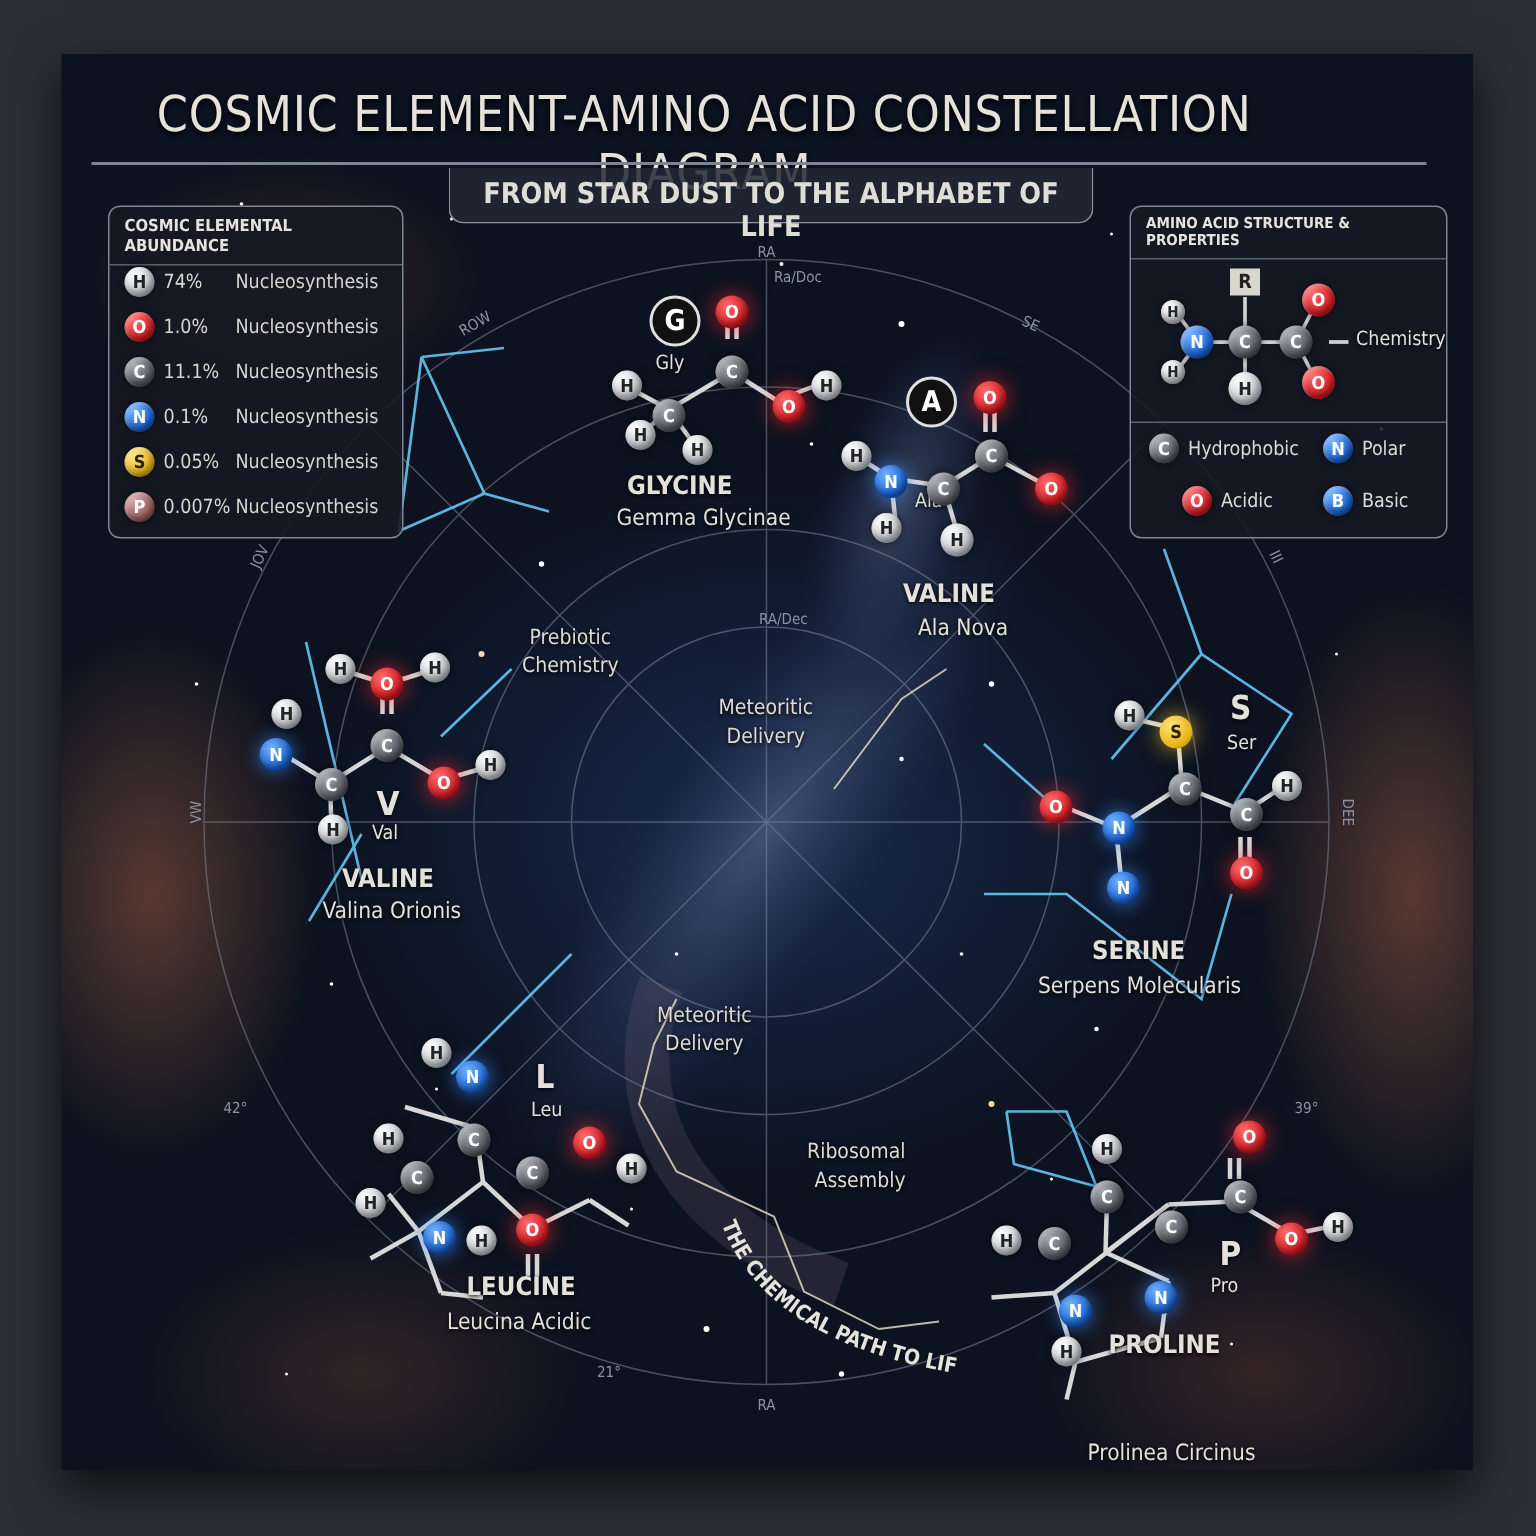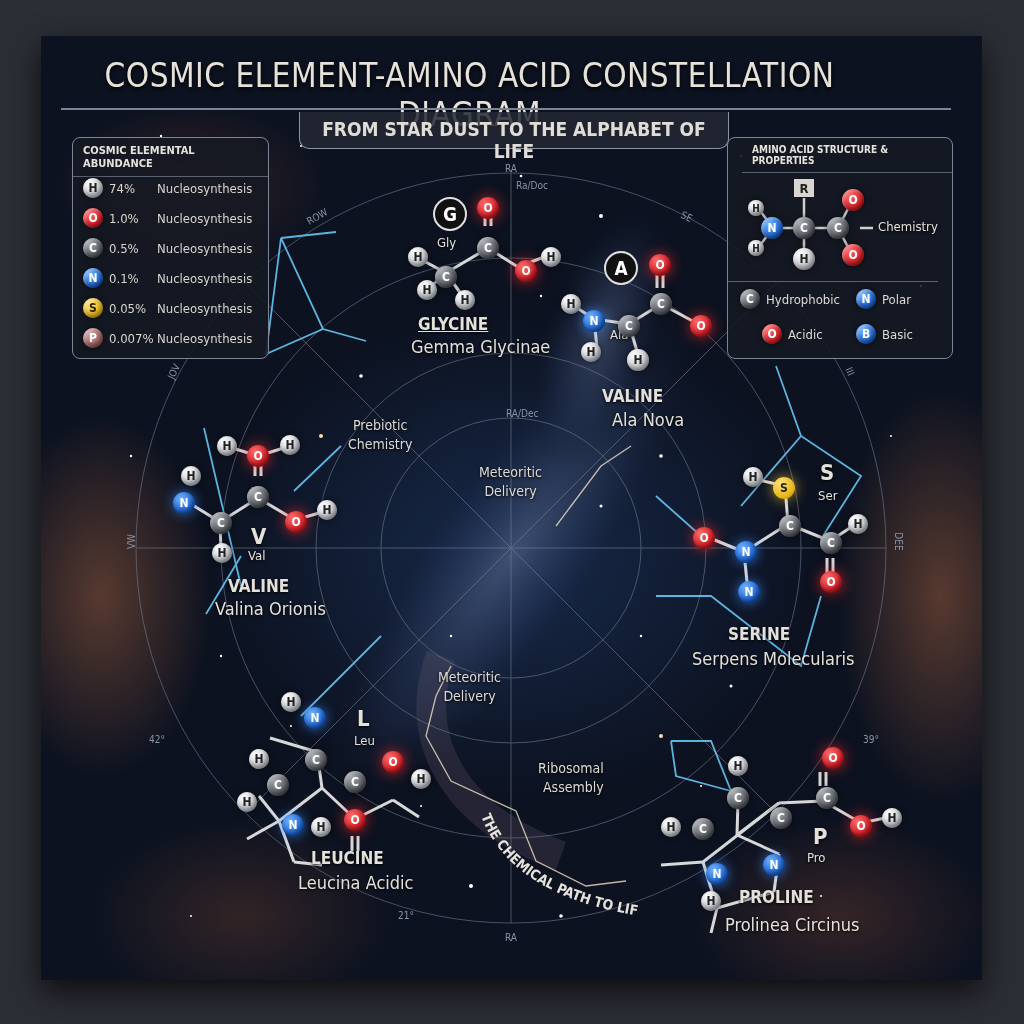--- a/index.html
+++ b/index.html
@@ -33,21 +33,21 @@
   .B{background:radial-gradient(circle at 35% 30%,#6fb2ff,#1b62d1 65%,#0b3782);}
   .sm{width:20px;height:20px;font-size:12px;}
   .md{width:22px;height:22px;font-size:12px;}
   .glow-O{box-shadow:0 0 14px rgba(255,40,40,0.7), inset -2px -3px 4px rgba(0,0,0,0.35);}
   .glow-N{box-shadow:0 0 12px rgba(60,140,255,0.7), inset -2px -3px 4px rgba(0,0,0,0.35);}
   .mol-atom{position:absolute;transform:translate(-50%,-50%);}
   .legend-row{position:absolute;display:flex;align-items:center;color:#dedbd5;font-size:13px;}
   .legend-row .atom{margin-right:6px;}
   .label{position:absolute;color:#e4e1da;text-align:center;text-shadow:0 1px 3px #000;white-space:nowrap;}
   .aa-name{font-size:17px;font-weight:bold;}
-  .aa-latin{font-size:18px;text-align:center;}
+  .aa-latin{font-size:15px;text-align:center;}
   .aa-letter{font-size:22px;font-weight:bold;}
   .aa-abbr{font-size:13px;}
   .circle-letter{position:absolute;width:30px;height:30px;border:2px solid #e0e0e0;border-radius:50%;background:#111;color:#fff;font-size:19px;font-weight:bold;display:flex;align-items:center;justify-content:center;transform:translate(-50%,-50%);}
   .axis{position:absolute;color:#8a94a6;font-size:10px;}
   .center-title{position:absolute;left:360px;top:490px;width:240px;text-align:center;color:#e6e3dc;font-size:21px;font-weight:bold;line-height:31px;text-shadow:0 2px 4px #000;}
   .proc{position:absolute;color:#dedbd4;font-size:14px;text-align:center;line-height:19px;text-shadow:0 1px 3px #000;}
 </style>
 </head>
 <body>
 
@@ -143,41 +143,41 @@
       <span class="ab-pct">74%</span>
       <span>Nucleosynthesis</span>
     </div>
     <div class="ab-row" style="top:68px;">
       <span class="atom O sm">O</span>
       <span class="ab-pct">1.0%</span>
       <span>Nucleosynthesis</span>
     </div>
     <div class="ab-row" style="top:98px;">
       <span class="atom C sm">C</span>
-      <span class="ab-pct">0.5%</span>
+      <span class="ab-pct">11.1%</span>
       <span>Nucleosynthesis</span>
     </div>
     <div class="ab-row" style="top:128px;">
       <span class="atom N sm">N</span>
       <span class="ab-pct">0.1%</span>
       <span>Nucleosynthesis</span>
     </div>
     <div class="ab-row" style="top:158px;">
       <span class="atom S sm">S</span>
       <span class="ab-pct">0.05%</span>
       <span>Nucleosynthesis</span>
     </div>
     <div class="ab-row" style="top:188px;">
       <span class="atom P sm">P</span>
       <span class="ab-pct">0.007%</span>
       <span>Nucleosynthesis</span>
     </div>
   </div>
 
-  <div class="panel" style="left:686px;top:101px;width:210px;height:220px;padding-left:14px;">
+  <div class="panel" style="left:712px;top:101px;width:210px;height:220px;">
     <div class="panel-head" style="font-size:10px;">AMINO ACID STRUCTURE &amp; PROPERTIES</div>
     <svg style="position:absolute;left:0;top:0;" width="210" height="140">
       <g stroke="#d0d0d0" stroke-width="2.5">
         <line x1="30" y1="70" x2="45" y2="90"></line>
         <line x1="30" y1="110" x2="45" y2="90"></line>
         <line x1="45" y1="90" x2="110" y2="90"></line>
         <line x1="76" y1="90" x2="76" y2="60"></line>
         <line x1="76" y1="90" x2="76" y2="117"></line>
         <line x1="110" y1="90" x2="122" y2="67"></line>
         <line x1="110" y1="90" x2="122" y2="113"></line>
@@ -288,21 +288,21 @@
     <div class="circle-letter" style="left:409px;top:178px;">G</div>
     <div class="label aa-abbr" style="left:396px;top:199px;">Gly</div>
     <span class="atom O md mol-atom glow-O" style="left:447px;top:172px;">O</span>
     <span class="atom C md mol-atom" style="left:447px;top:212px;">C</span>
     <span class="atom O md mol-atom glow-O" style="left:485px;top:235px;">O</span>
     <span class="atom H sm mol-atom" style="left:510px;top:221px;">H</span>
     <span class="atom H sm mol-atom" style="left:377px;top:221px;">H</span>
     <span class="atom C md mol-atom" style="left:405px;top:241px;">C</span>
     <span class="atom H sm mol-atom" style="left:386px;top:254px;">H</span>
     <span class="atom H sm mol-atom" style="left:424px;top:264px;">H</span>
-    <div class="label aa-name" style="left:377px;top:278px;text-decoration:underline;">GLYCINE</div>
+    <div class="label aa-name" style="left:377px;top:278px;">GLYCINE</div>
     <div class="label aa-latin" style="left:370px;top:300px;">Gemma Glycinae</div>
   </div>
 
   <div>
     <div class="circle-letter" style="left:580px;top:232px;">A</div>
     <div class="label aa-abbr" style="left:569px;top:253px;margin-top:38px;">Ala</div>
     <span class="atom O md mol-atom glow-O" style="left:619px;top:229px;">O</span>
     <span class="atom C md mol-atom" style="left:620px;top:268px;">C</span>
     <span class="atom O md mol-atom glow-O" style="left:660px;top:290px;">O</span>
     <span class="atom H sm mol-atom" style="left:530px;top:268px;">H</span>
@@ -375,21 +375,21 @@
     <span class="atom O md mol-atom glow-O" style="left:820px;top:790px;">O</span>
     <span class="atom H sm mol-atom" style="left:851px;top:782px;">H</span>
     <span class="atom H sm mol-atom" style="left:630px;top:791px;">H</span>
     <span class="atom C md mol-atom" style="left:662px;top:793px;">C</span>
     <span class="atom N md mol-atom glow-N" style="left:733px;top:829px;">N</span>
     <span class="atom N md mol-atom glow-N" style="left:676px;top:838px;">N</span>
     <span class="atom H sm mol-atom" style="left:670px;top:865px;">H</span>
     <div class="label aa-letter" style="left:772px;top:788px;">P</div>
     <div class="label aa-abbr" style="left:766px;top:814px;">Pro</div>
     <div class="label aa-name" style="left:698px;top:851px;">PROLINE</div>
-    <div class="label aa-latin" style="left:684px;top:878px;">Prolinea Circinus</div>
+    <div class="label aa-latin" style="left:684px;top:923px;">Prolinea Circinus</div>
   </div>
 
 
   <div class="proc" style="left:307px;top:380px;">
     <div>Prebiotic</div>
     <div>Chemistry</div>
   </div>
   <div class="proc" style="left:438px;top:427px;">
     <div>Meteoritic</div>
     <div>Delivery</div>

